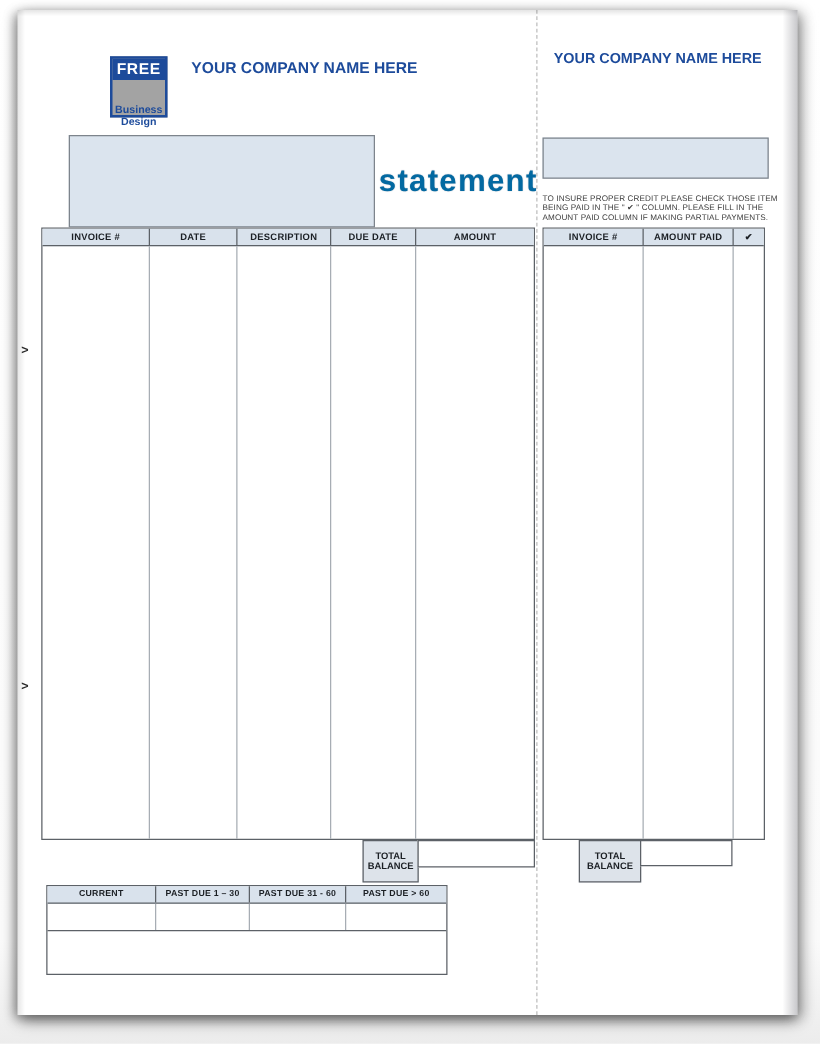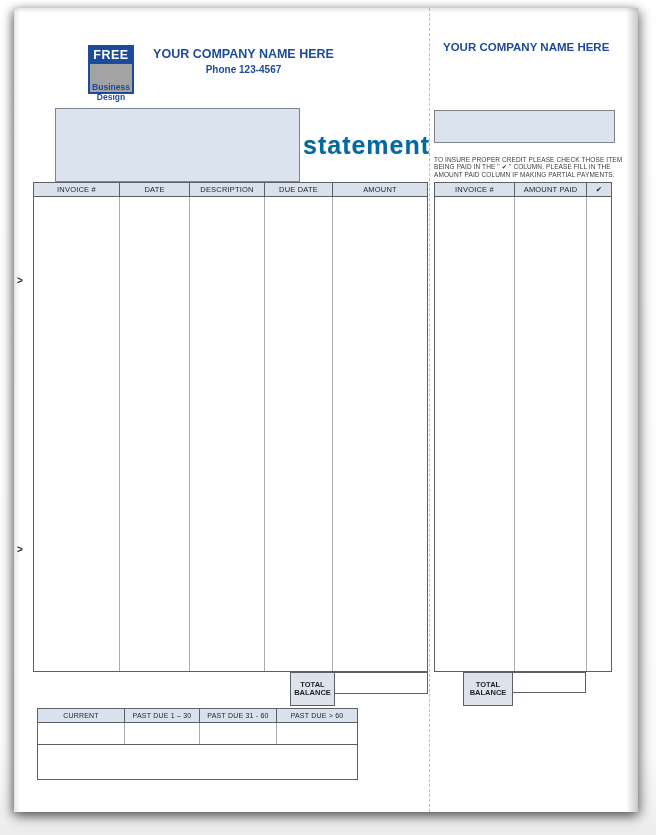--- a/index.html
+++ b/index.html
@@ -45,21 +45,21 @@
     color:#0369a1;letter-spacing:1px;text-shadow:0 0 1px #d3d7dd, 0 0 1px #d3d7dd;}
 
   .arrow{position:absolute;left:3px;font-size:10px;font-weight:bold;color:#2a2a2a;}
   .arrow1{top:267px;} .arrow2{top:536px;}
 
   
   .ftable{position:absolute;display:flex;flex-direction:column;
     border:1px solid #5c6167;box-sizing:border-box;background:#fff;}
   .thead{display:flex;height:13px;background:#d9e2ec;border-bottom:1px solid #5c6167;flex:0 0 auto;}
   .th{display:flex;align-items:center;justify-content:center;
-    font-size:7.5px;font-weight:normal;color:#1b1f24;letter-spacing:0.2px;
+    font-size:7.5px;font-weight:bold;color:#1b1f24;letter-spacing:0.2px;
     border-right:1px solid #5c6167;box-sizing:border-box;overflow:hidden;white-space:nowrap;}
   .th:last-child{border-right:none;}
   .tbody{display:flex;flex:1;}
   .td{border-right:1px solid #a7adb4;box-sizing:border-box;}
   .td:last-child{border-right:none;}
 
   .main-table{left:19px;top:174px;width:395px;height:490px;}
   .mc0{width:86px;} .mc1{width:70px;} .mc2{width:75px;} .mc3{width:68px;} .mc4{flex:1;}
 
   .stub-table{left:420px;top:174px;width:178px;height:490px;}
@@ -102,21 +102,20 @@
     <div class="logo">
       <div class="logo-top">FREE</div>
       <div class="logo-bottom">
         <div>Business</div>
         <div>Design</div>
       </div>
     </div>
 
     <div class="company-block">
       <div class="company-name">YOUR COMPANY NAME HERE</div>
-      <div class="company-phone">Phone 123-4567</div>
     </div>
 
     <div class="address-box"></div>
     <div class="watermark">statement</div>
 
     <div class="arrow arrow1">&gt;</div>
     <div class="arrow arrow2">&gt;</div>
 
     <div class="ftable main-table">
       <div class="thead">

